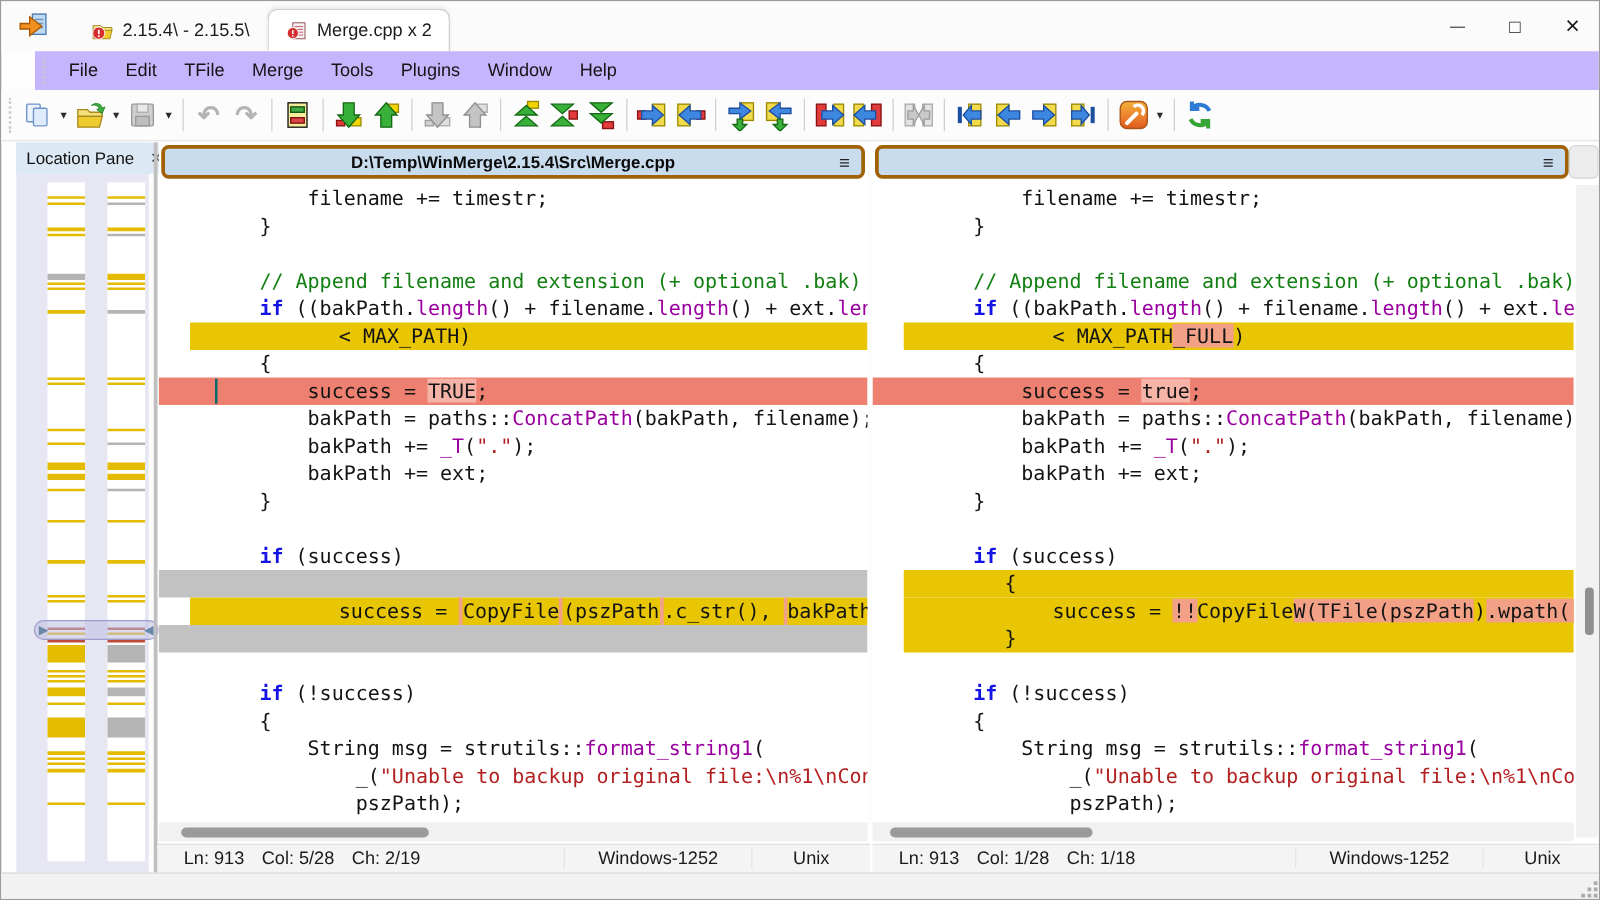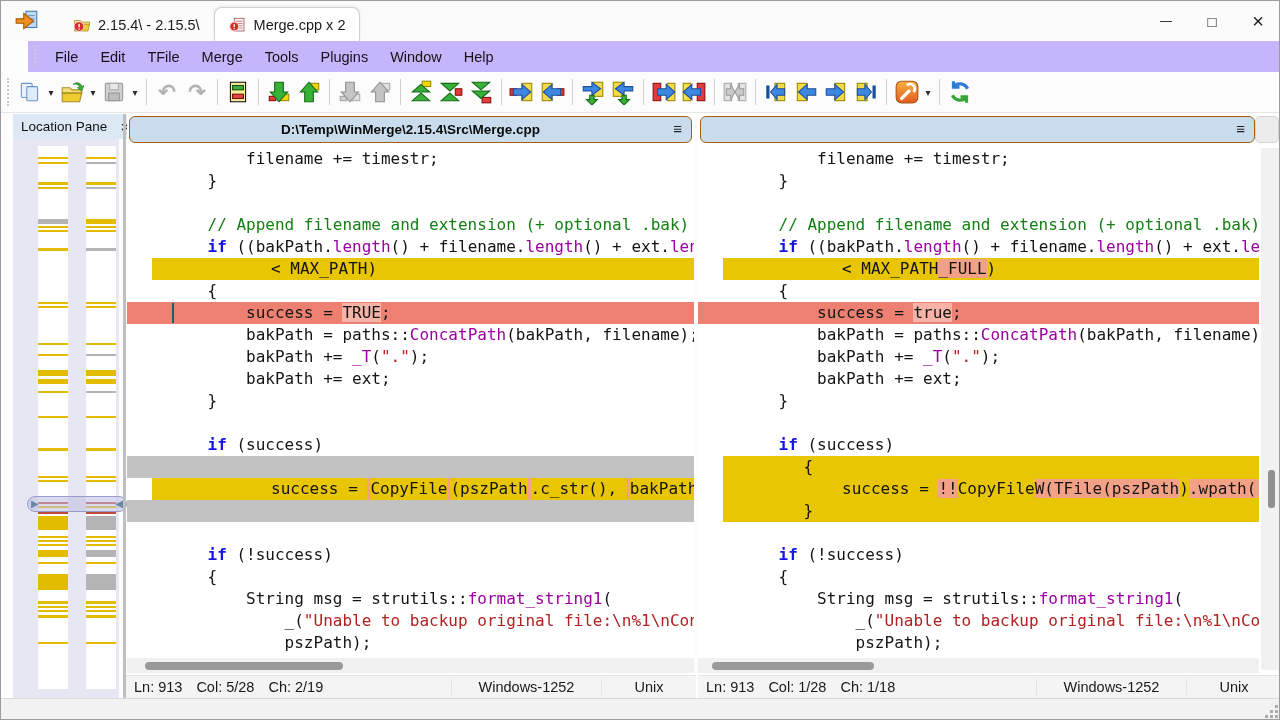--- a/index.html
+++ b/index.html
@@ -42,21 +42,21 @@
   .strip-right{left:73px;}
   .locbar{position:absolute;left:0;width:100%;}
   .locindicator{position:absolute;left:14px;top:382px;width:100px;height:16px;background:rgba(190,190,225,.55);border:1px solid #9C9CC8;border-radius:8px;}
   .locindicator::before{content:"▶";position:absolute;left:3px;top:1px;font-size:10px;color:#6B87A8;}
   .locindicator::after{content:"◀";position:absolute;right:3px;top:1px;font-size:10px;color:#6B87A8;}
   .locsplit{position:absolute;left:122px;top:113px;width:3px;height:590px;background:#BFBFBF;}
   
   .pane{position:absolute;top:113px;height:561px;background:#FFFFFF;}
   #pane-left{left:126px;width:567px;}
   #pane-right{left:697px;width:583px;}
-  .panehdr{position:absolute;left:2px;top:2px;height:27px;background:#C8DCEE;border:1px solid #a16207;border-radius:6px;display:flex;align-items:center;justify-content:center;font-size:13.5px;font-weight:bold;color:#0a0a0a;}
+  .panehdr{position:absolute;left:2px;top:2px;height:27px;background:#C8DCEE;border:3px solid #a16207;border-radius:6px;display:flex;align-items:center;justify-content:center;font-size:13.5px;font-weight:bold;color:#0a0a0a;}
   #pane-left .panehdr{width:563px;}
   #pane-right .panehdr{width:555px;}
   .panehdr .hmb{position:absolute;right:9px;top:3px;color:#222;font-weight:normal;font-size:15px;}
   .panehdr .hmb::after{content:"≡";}
   .hdrcorner{position:absolute;right:2px;top:2px;width:24px;height:27px;background:#ECECEC;border:1px solid #D5D5D5;border-radius:5px;}
   .code{position:absolute;left:0;top:34px;height:506px;overflow:hidden;font-family:"DejaVu Sans Mono","Liberation Mono",monospace;font-size:16px;line-height:22px;white-space:pre;}
   #pane-left .code{width:567px;}
   #pane-right .code{width:561px;}
   .cl{height:22px;padding-left:42px;position:relative;color:#141414;}
   .bg-diff{background:#E8C603;margin-left:25px;}
@@ -74,21 +74,21 @@
   .hscroll{position:absolute;left:0;bottom:2px;height:15px;background:#F1F1F1;}
   #pane-left .hscroll{width:567px;}
   #pane-right .hscroll{width:561px;}
   .hthumb{position:absolute;top:4px;height:8px;background:#9A9A9A;border-radius:4px;}
   .vscroll{position:absolute;right:0;top:34px;width:20px;height:522px;background:#F1F1F1;}
   .vthumb{position:absolute;left:7px;width:7px;background:#8F8F8F;border-radius:3px;}
   
   .status1{position:absolute;top:674px;height:23px;background:#F4F4F4;border-top:1px solid #E2E2E2;display:flex;align-items:center;font-size:14.5px;color:#1a1a1a;}
   #status-left{left:125px;width:570px;}
   #status-right{left:697px;width:583px;}
-  .st-pos{flex:1;padding-left:8px;display:flex;gap:14px;}
+  .st-pos{flex:1;padding-left:21px;display:flex;gap:14px;}
   .st-enc{width:150px;text-align:center;border-left:1px solid #E4E4E4;}
   .st-eol{width:95px;text-align:center;border-left:1px solid #E4E4E4;}
   .status2{position:absolute;left:0;top:697px;width:1280px;height:23px;background:#F2F2F2;border-top:1px solid #DADADA;font-size:14.5px;color:#1a1a1a;}
   .diffcount{position:absolute;left:697px;width:540px;text-align:center;top:2px;}
   .resizegrip{position:absolute;right:3px;bottom:3px;width:14px;height:14px;}
   .resizegrip::before{content:"";position:absolute;right:0;bottom:0;width:3px;height:3px;background:#ABABAB;box-shadow:-5px 0 #ABABAB,0 -5px #ABABAB,-10px 0 #ABABAB,-5px -5px #ABABAB,0 -10px #ABABAB;}
 </style>
 </head>
 <body>
 

